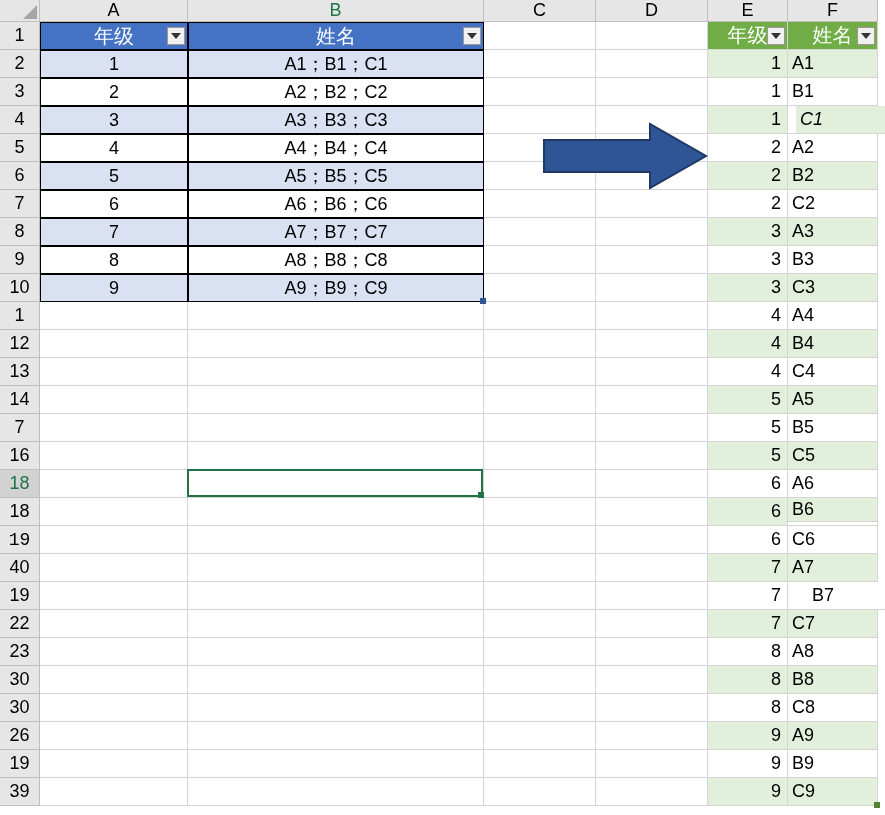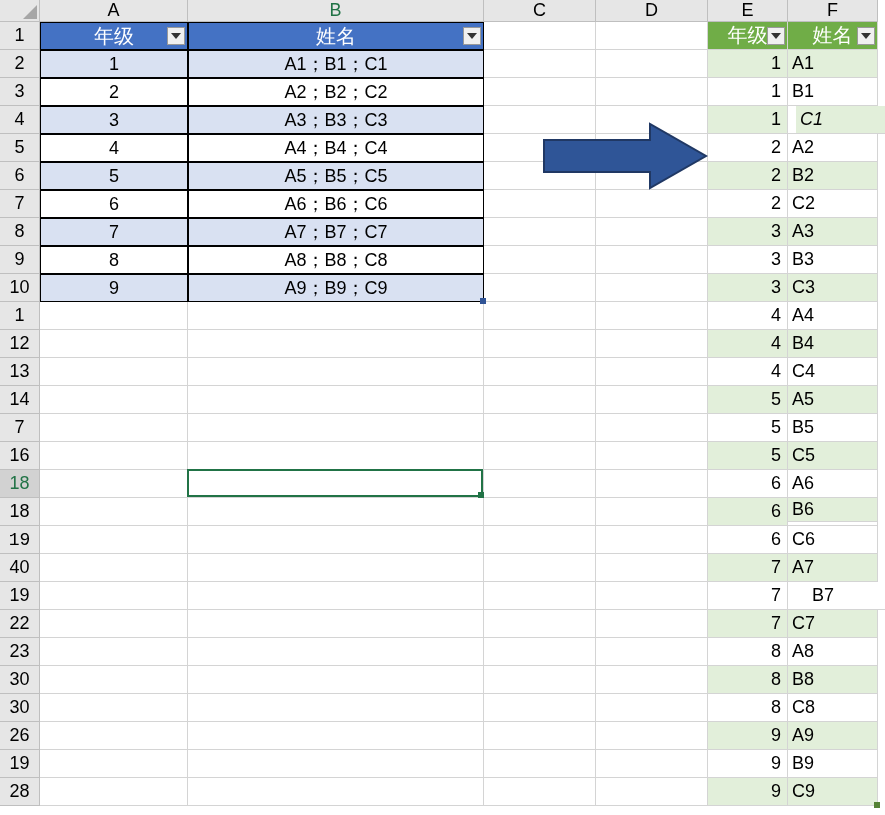--- a/index.html
+++ b/index.html
@@ -183,21 +183,21 @@
       <div class="row-header" style="height: 28px;">18</div>
       <div class="row-header" style="height: 28px; font-family: Liberation Mono, monospace;">19</div>
       <div class="row-header" style="height: 28px;">40</div>
       <div class="row-header" style="height: 28px;">19</div>
       <div class="row-header" style="height: 28px;">22</div>
       <div class="row-header" style="height: 28px;">23</div>
       <div class="row-header" style="height: 28px;">30</div>
       <div class="row-header" style="height: 28px;">30</div>
       <div class="row-header" style="height: 28px;">26</div>
       <div class="row-header" style="height: 28px;">19</div>
-      <div class="row-header" style="height: 28px;">28</div>
+      <div class="row-header" style="height: 28px;">39</div>
     </div>
   <div class="cells" id="cells">
       <div class="cell " style="left: 0px; top: 0px; width: 148px; height: 28px;"></div>
       <div class="cell " style="left: 148px; top: 0px; width: 296px; height: 28px;"></div>
       <div class="cell " style="left: 444px; top: 0px; width: 112px; height: 28px;"></div>
       <div class="cell " style="left: 556px; top: 0px; width: 112px; height: 28px;"></div>
       <div class="cell " style="left: 668px; top: 0px; width: 80px; height: 28px;"></div>
       <div class="cell " style="left: 748px; top: 0px; width: 90px; height: 28px;"></div>
       <div class="cell " style="left: 0px; top: 28px; width: 148px; height: 28px;"></div>
       <div class="cell " style="left: 148px; top: 28px; width: 296px; height: 28px;"></div>

